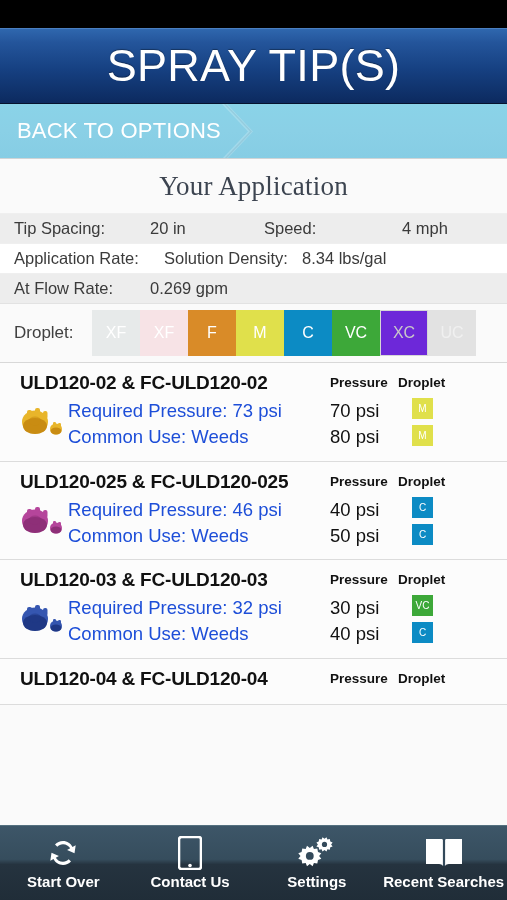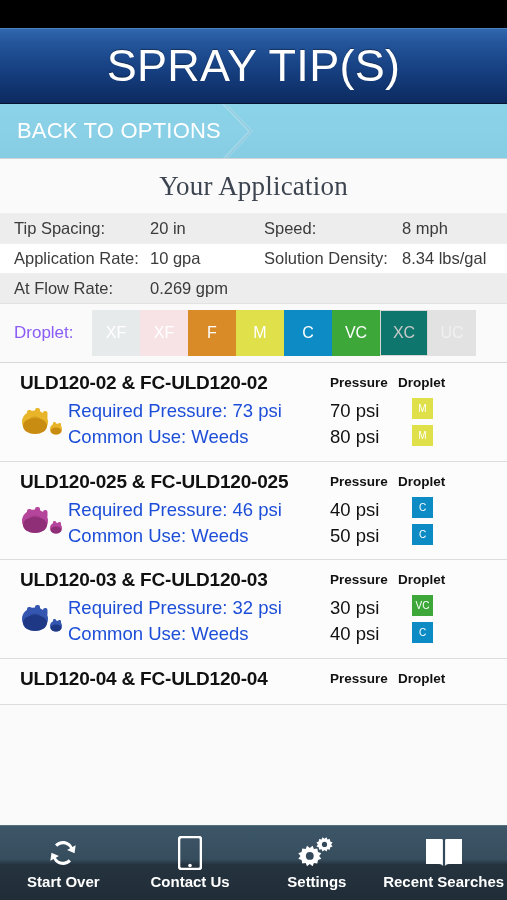--- a/index.html
+++ b/index.html
@@ -70,21 +70,21 @@
   .c3 { width:152px; }
   .c4 { flex:1; }
 
   
   .droplet-bar {
     height:60px; background:#fafafa;
     display:flex; align-items:center;
     border-top:1px solid #e2e2e2; border-bottom:1px solid #d8d8d8;
     padding-left:14px;
   }
-  .droplet-bar .dl-label { font-size:17px; color:#8b5cf6; width:78px; }
+  .droplet-bar .dl-label { font-size:17px; color:#404040; width:78px; }
   .chips { display:flex; }
   .chip {
     width:48px; height:46px;
     display:flex; align-items:center; justify-content:center;
     font-size:16px; font-weight:400; color:#ffffff;
   }
   .chip.xc { border:1px solid #d6d6d6; }
 
   
   .results { background:#ffffff; }
@@ -156,46 +156,45 @@
     </svg>
   </div>
 
   <div class="section-title">Your Application</div>
 
   <div class="app-table">
     <div class="app-row shaded">
       <div class="cell-label c1">Tip Spacing:</div>
       <div class="cell-value c2">20 in</div>
       <div class="cell-label c3">Speed:</div>
-      <div class="cell-value c4">8 mph</div>
+      <div class="cell-value c4">4 mph</div>
     </div>
     <div class="app-row plain">
       <div class="cell-label c1">Application Rate:</div>
-      <div class="cell-value c2">10 gpa</div>
       <div class="cell-label c3">Solution Density:</div>
       <div class="cell-value c4">8.34 lbs/gal</div>
     </div>
     <div class="app-row shaded">
       <div class="cell-label c1">At Flow Rate:</div>
       <div class="cell-value c2">0.269 gpm</div>
       <div class="cell-label c3"></div>
       <div class="cell-value c4"></div>
     </div>
   </div>
 
   <div class="droplet-bar">
     <div class="dl-label">Droplet:</div>
     <div class="chips" id="droplet-chips">
         <div class="chip" style="background: rgb(231, 234, 234); color: rgb(255, 255, 255);">XF</div>
         <div class="chip" style="background: rgb(247, 227, 230); color: rgb(255, 255, 255);">XF</div>
         <div class="chip" style="background: rgb(217, 139, 40); color: rgb(255, 255, 255);">F</div>
         <div class="chip" style="background: rgb(224, 224, 75); color: rgb(255, 255, 255);">M</div>
         <div class="chip" style="background: rgb(12, 139, 196); color: rgb(255, 255, 255);">C</div>
         <div class="chip" style="background: rgb(61, 168, 57); color: rgb(255, 255, 255);">VC</div>
-        <div class="chip xc" style="background: #0f766e; color: rgb(201, 201, 201);">XC</div>
+        <div class="chip xc" style="background: #6d28d9; color: rgb(201, 201, 201);">XC</div>
         <div class="chip" style="background: rgb(226, 226, 226); color: rgb(240, 240, 240);">UC</div>
       </div>
   </div>
 
   <div class="results" id="results-list">
       <div class="result">
         <div class="result-head">
           <div class="r-name">ULD120-02 &amp; FC-ULD120-02</div>
           <div class="r-colhead press">Pressure</div>
           <div class="r-colhead drop">Droplet</div>

